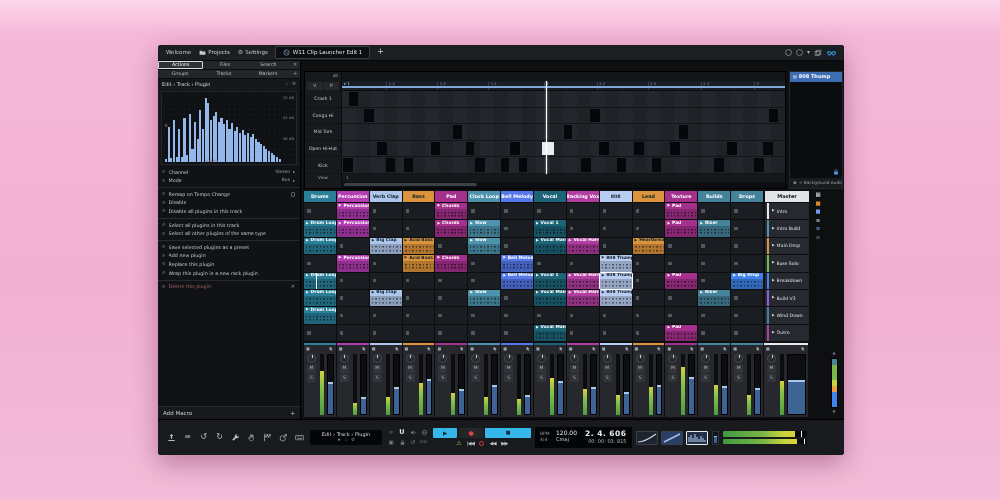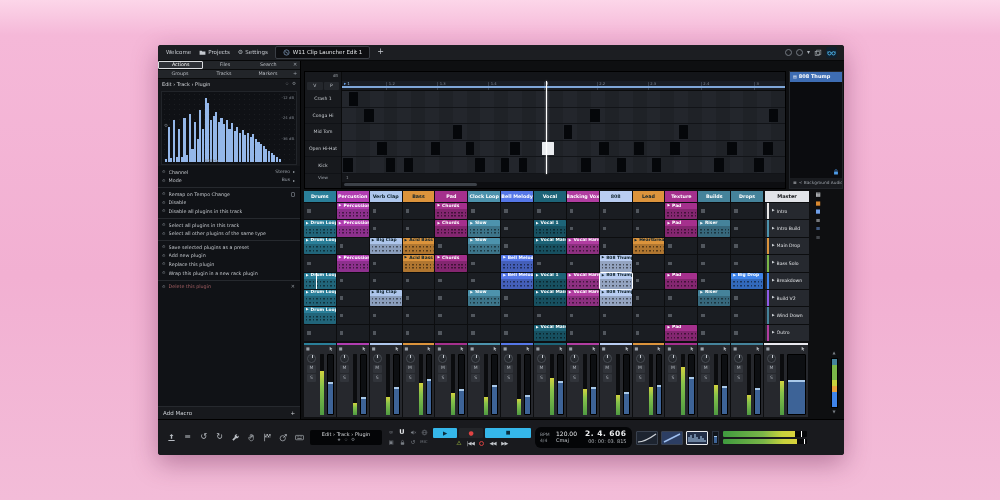--- a/index.html
+++ b/index.html
@@ -134,21 +134,21 @@
 .tp-btns{display:flex;flex-direction:column;gap:2px}
 .tpb-r1{display:flex;gap:2px}
 .tpb{height:10px;display:flex;align-items:center;justify-content:center;border-radius:1px}
 .tpb.play{width:24px;background:#35b7ea;color:#0a2c3c;font-size:5.5px}
 .tpb.rec{width:24px;background:#232529;color:#e04343;font-size:6px}
 .tpb.stop{width:46px;background:#35b7ea;color:#0a2c3c;font-size:5px}
 .tpb-r2{display:flex;align-items:center;gap:5px;justify-content:center}
 .warn{color:#a9c840;font-size:6px}
 .tps{font-size:5px;color:#c4c8cd;letter-spacing:-.5px}
 .lring{width:5px;height:5px;border:1px solid #d04040;border-radius:50%;display:inline-block}
-.tp-tempo{display:flex;gap:8px;background:#040507;border-radius:6px;padding:3px 5px;align-items:center}
+.tp-tempo{display:flex;gap:8px;background:#040507;border-radius:0;padding:3px 5px;}
 .tpt-l div{display:flex;gap:4px;align-items:baseline;line-height:1.5}
 .lb{font-size:4.5px;color:#8b9096;min-width:12px}
 .v{font-size:6px;color:#e6e8ea}
 .v.k{font-size:5px;color:#c9cdd2}
 .tpt-r{text-align:right}
 .pos{font-size:7.5px;font-weight:bold;color:#eceef0;letter-spacing:.5px}
 .tim{font-size:5px;color:#b4b8bd;margin-top:1px}
 .tp-thumbs{display:flex;gap:3px}
 .th{width:22px;height:14px;background:#1d2430;border:1px solid #39414f;border-radius:1px;display:flex;align-items:center;justify-content:center}
 .th.t2{background:#2c3e63}

